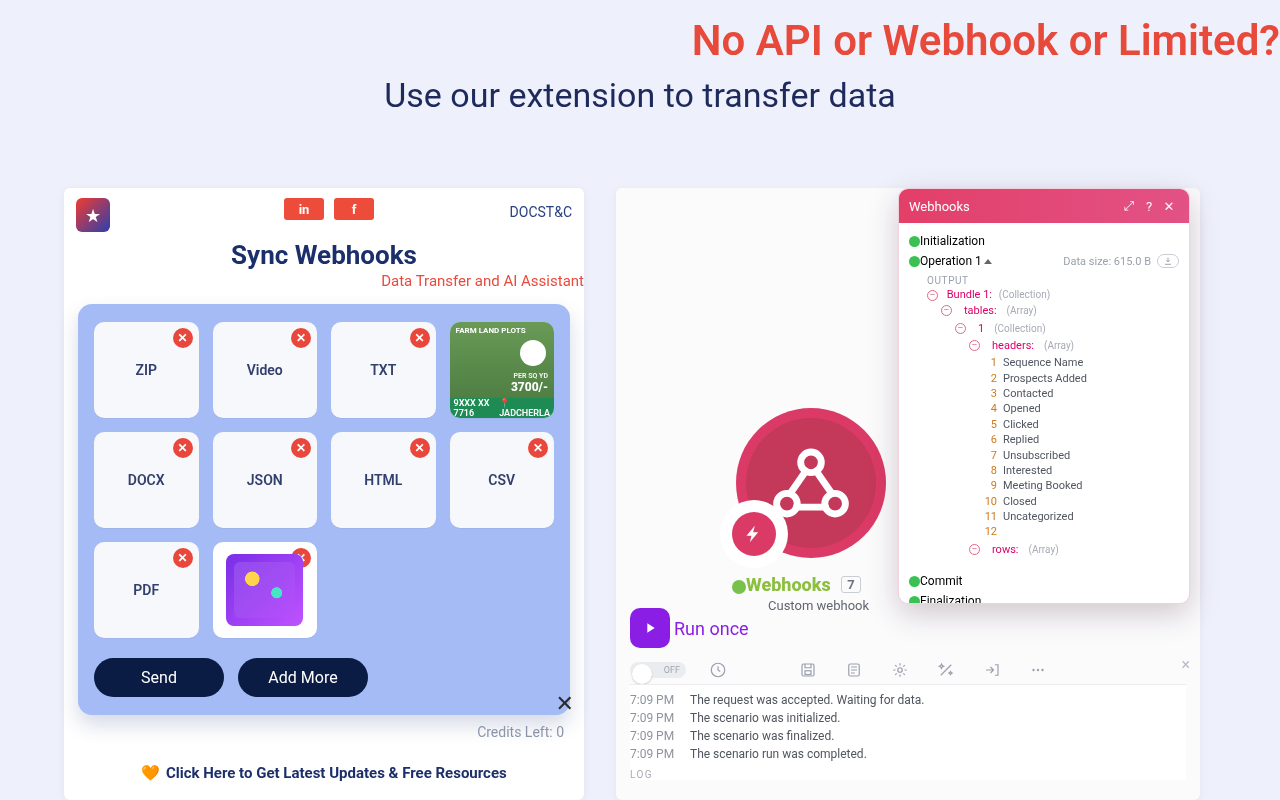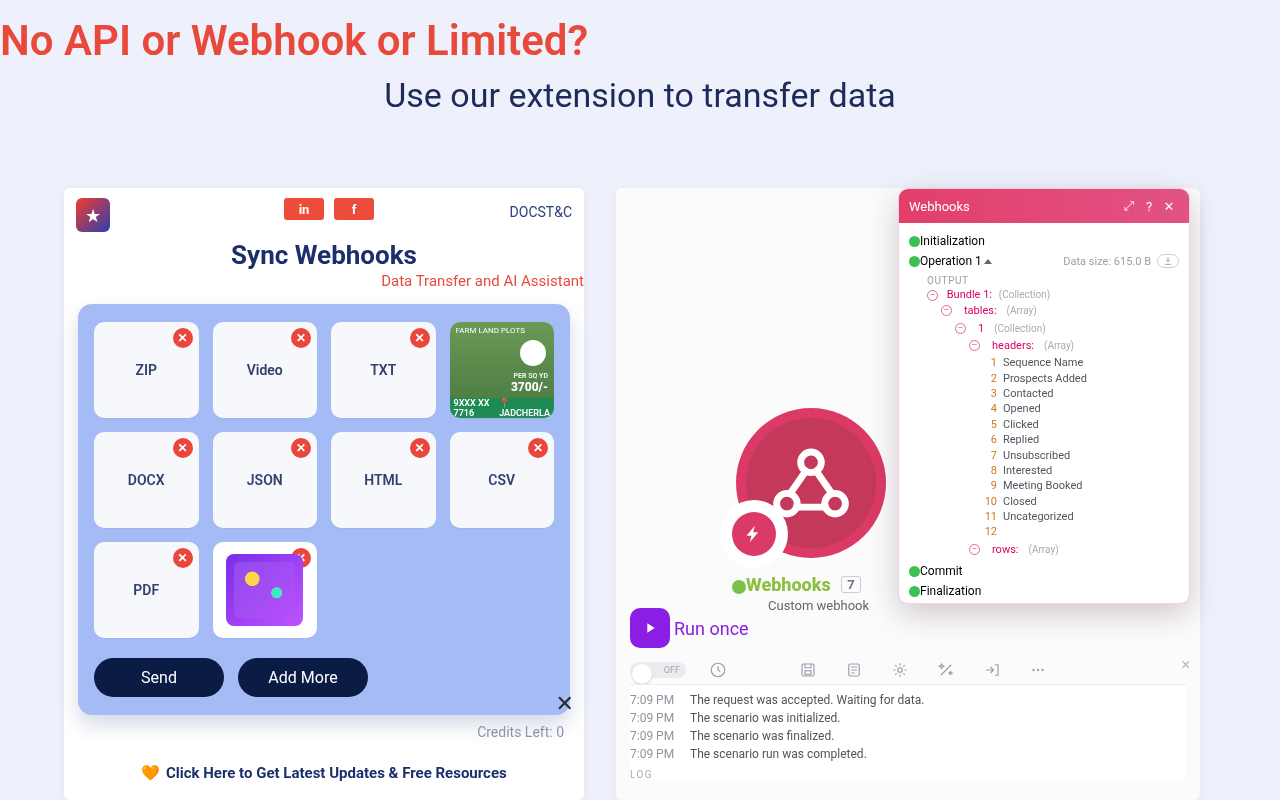--- a/index.html
+++ b/index.html
@@ -14,42 +14,42 @@
     --muted:#7b7f8c;
     --grid:#a5bbf5;
     --card:#ffffff;
     --soft:#f5f6f9;
     --pill:#0a1b44;
     --amber:#d07a1c;
   }
   *{box-sizing:border-box;font-family:-apple-system,BlinkMacSystemFont,"Segoe UI",Roboto,Arial,sans-serif}
   html,body{margin:0;padding:0;width:1280px;height:800px;background:var(--bg);overflow:hidden}
   .page{position:relative;width:1280px;height:800px}
-  .headline{text-align:left;margin-top:16px;font-size:42px;font-weight:600;color:var(--red)}
+  .headline{text-align:right;margin-top:16px;font-size:42px;font-weight:600;color:var(--red)}
   .subhead{text-align:center;margin-top:10px;font-size:34px;color:#1e2a5b}
 
   
   .left{position:absolute;left:64px;top:172px;width:520px;height:612px;background:#fff;border-radius:6px;box-shadow:0 2px 8px rgba(0,0,0,.06)}
   .left-top{position:relative;height:44px}
   .logo{position:absolute;left:12px;top:10px;width:34px;height:34px;border-radius:6px;background:linear-gradient(135deg,#f33b2e,#2b3fb0);display:flex;align-items:center;justify-content:center;color:#fff;font-size:18px}
   .left-top .social{position:absolute;left:220px;top:10px;display:flex;gap:10px}
   .social a{width:40px;height:22px;background:#ed4c3a;color:#fff;border-radius:3px;display:flex;align-items:center;justify-content:center;font-size:13px;font-weight:700;text-decoration:none}
   .left-top .links{position:absolute;right:12px;top:16px;display:flex;color:#29417e;font-size:14px}
   .left-title{text-align:center;font-weight:700;color:#1b2f6b;font-size:26px;margin-top:8px}
   .left-tag{text-align:right;color:#e94a3c;font-size:15px;margin-top:2px;font-weight:400}
 
   .grid-wrap{margin:14px 14px 0 14px;background:var(--grid);border-radius:14px;padding:18px 16px 18px 16px;box-shadow:0 10px 20px rgba(30,48,120,.18)}
   .grid{display:grid;grid-template-columns:repeat(4,1fr);gap:14px}
   .tile{position:relative;height:96px;background:#f7f8fb;border-radius:10px;display:flex;align-items:center;justify-content:center;font-weight:600;color:#33406e;font-size:14px;box-shadow:0 1px 0 rgba(0,0,0,.04)}
   .tile .close{position:absolute;top:6px;right:6px;width:20px;height:20px;border-radius:50%;background:#e9473b;color:#fff;display:flex;align-items:center;justify-content:center;font-size:12px;font-weight:700;cursor:pointer}
   .tile.thumb{background:#c9e5c9;overflow:hidden;padding:0}
   .thumb-a{position:absolute;inset:0;display:flex;flex-direction:column}
   .thumb-top{flex:1;background:linear-gradient(180deg,#6a9a56,#4f7f43)}
   .thumb-ribbon{height:20px;background:#1e8b54;color:#fff;font-size:9px;display:flex;align-items:center;justify-content:space-between;padding:0 4px}
-  .thumb-title{position:absolute;top:4px;left:6px;font-size:8px;color:#fff;font-weight:400}
+  .thumb-title{position:absolute;top:4px;left:6px;font-size:8px;color:#fff;font-weight:700}
   .thumb-circle{position:absolute;top:18px;right:8px;width:26px;height:26px;border-radius:50%;background:#fff}
   .thumb-price{position:absolute;bottom:24px;right:6px;color:#fff;font-size:12px;font-weight:800;text-align:right}
   .thumb-price small{display:block;font-size:7px;font-weight:700;opacity:.9}
 
   .tile.art{background:#fff}
   .art-inner{width:74%;height:74%;border-radius:8px;background:linear-gradient(135deg,#7a2de8,#bf53ff);position:relative}
   .art-inner::after{content:"";position:absolute;inset:8px;border-radius:6px;background:linear-gradient(135deg,#fff2,#fff0),radial-gradient(circle at 30% 30%,#ffcf3a 0 12%,transparent 13%),radial-gradient(circle at 70% 55%,#3ae6c0 0 10%,transparent 11%)}
 
   .actions{display:flex;gap:14px;margin-top:20px}
   .pill{flex:0 0 auto;min-width:130px;padding:10px 26px;background:var(--pill);color:#fff;border-radius:999px;border:none;font-size:16px;cursor:pointer}
@@ -415,21 +415,21 @@
                 <li>
                     <span class="minus">–</span>
                     <span style="color:#d06">rows:</span> 
                     <span class="arr">(Array)</span>
                   </li>
               </ul>
             </ul>
           </ul>
         </div>
 
-        <div class="row" style="margin-top:4px">
+        <div class="row" style="margin-top:14px">
             <span class="dot ok"></span>
             <span>Commit</span>
           </div>
         <div class="row">
             <span class="dot ok"></span>
             <span>Finalization</span>
           </div>
       </div>
     </div>
 

